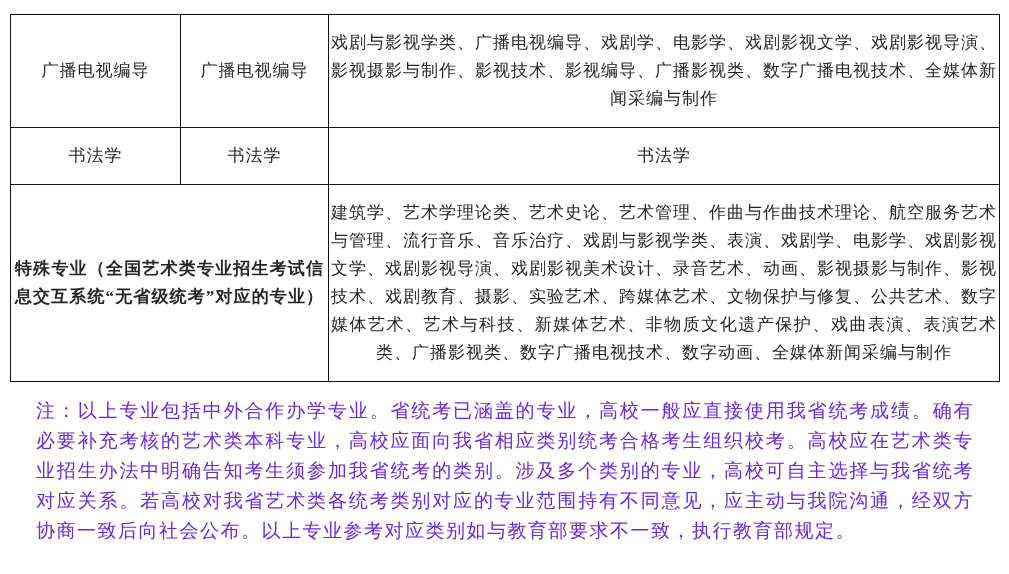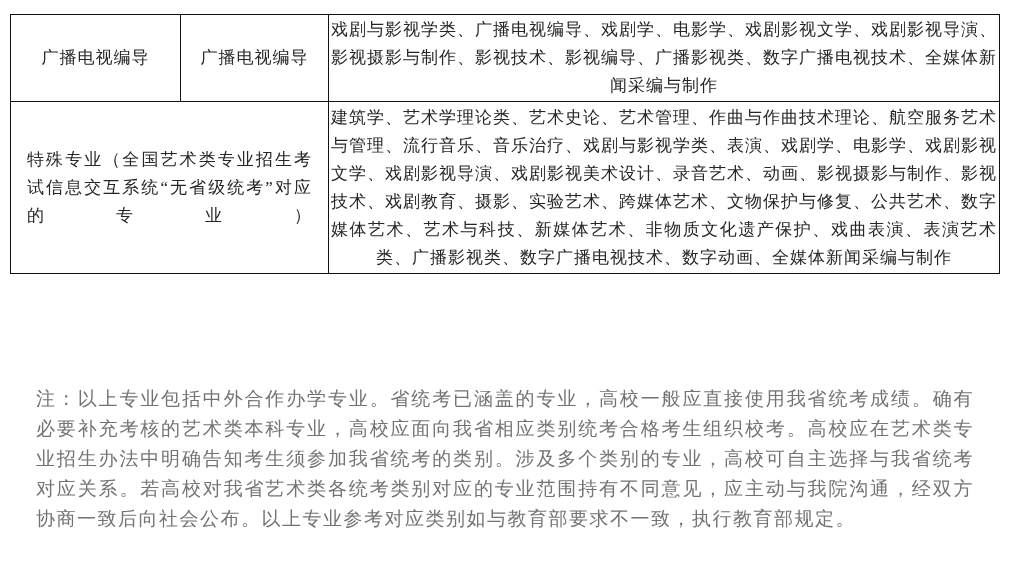--- a/index.html
+++ b/index.html
@@ -23,61 +23,67 @@
     border-collapse: collapse;
     table-layout: fixed;
   }
   .doc-table td {
     border: 1px solid #111111;
     font-size: 17px;
     line-height: 28px;
     letter-spacing: 1px;
     text-align: center;
     vertical-align: middle;
-    padding: 1px 2px;
+    padding: 14px 2px;
     box-sizing: border-box;
     word-break: break-all;
   }
   .doc-table td.long-cell {
     text-align: justify;
     text-align-last: center;
   }
   .doc-table td.span-cell {
     text-align: justify;
     text-align-last: justify;
-    padding: 1px 16px;
+    padding: 1px 4px;
+    font-weight: bold;
   }
   .note {
     position: absolute;
     left: 36px;
-    top: 384px;
+    top: 396px;
     width: 938px;
     font-size: 19px;
     line-height: 30px;
     letter-spacing: 1.5px;
     text-align: justify;
-    color: #737373;
+    color: #6d28d9;
     word-break: break-all;
   }
 </style>
 </head>
 <body>
 
 <table class="doc-table">
   <colgroup>
     <col style="width:170px">
     <col style="width:148px">
     <col style="width:671px">
   </colgroup>
   <tbody>
     <tr style="height:84px">
       <td>广播电视编导</td>
       <td>广播电视编导</td>
       <td class="long-cell">戏剧与影视学类、广播电视编导、戏剧学、电影学、戏剧影视文学、戏剧影视导演、影视摄影与制作、影视技术、影视编导、广播影视类、数字广播电视技术、全媒体新闻采编与制作</td>
     </tr>
+    <tr style="height:54px">
+      <td>书法学</td>
+      <td>书法学</td>
+      <td>书法学</td>
+    </tr>
     <tr style="height:172px">
       <td colspan="2" class="span-cell">特殊专业（全国艺术类专业招生考试信息交互系统“无省级统考”对应的专业）</td>
       <td class="long-cell">建筑学、艺术学理论类、艺术史论、艺术管理、作曲与作曲技术理论、航空服务艺术与管理、流行音乐、音乐治疗、戏剧与影视学类、表演、戏剧学、电影学、戏剧影视文学、戏剧影视导演、戏剧影视美术设计、录音艺术、动画、影视摄影与制作、影视技术、戏剧教育、摄影、实验艺术、跨媒体艺术、文物保护与修复、公共艺术、数字媒体艺术、艺术与科技、新媒体艺术、非物质文化遗产保护、戏曲表演、表演艺术类、广播影视类、数字广播电视技术、数字动画、全媒体新闻采编与制作</td>
     </tr>
   </tbody>
 </table>
 
 <div class="note">注：以上专业包括中外合作办学专业。省统考已涵盖的专业，高校一般应直接使用我省统考成绩。确有必要补充考核的艺术类本科专业，高校应面向我省相应类别统考合格考生组织校考。高校应在艺术类专业招生办法中明确告知考生须参加我省统考的类别。涉及多个类别的专业，高校可自主选择与我省统考对应关系。若高校对我省艺术类各统考类别对应的专业范围持有不同意见，应主动与我院沟通，经双方协商一致后向社会公布。以上专业参考对应类别如与教育部要求不一致，执行教育部规定。</div>
 
 </body></html>

